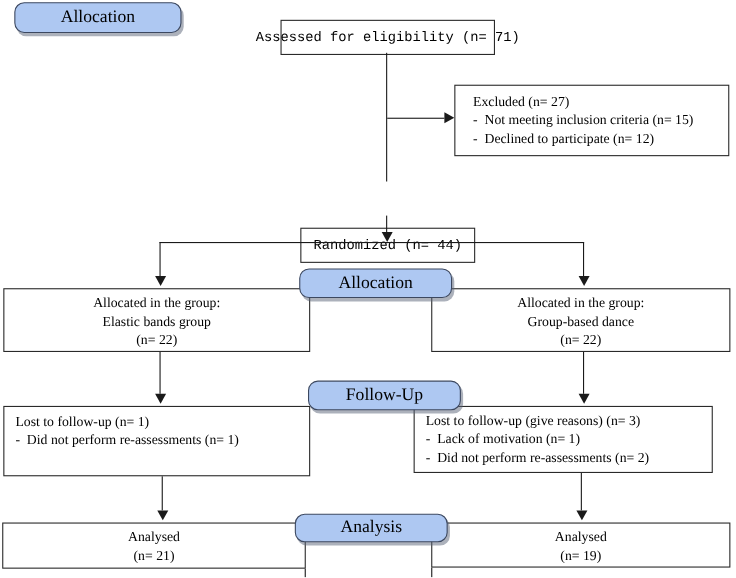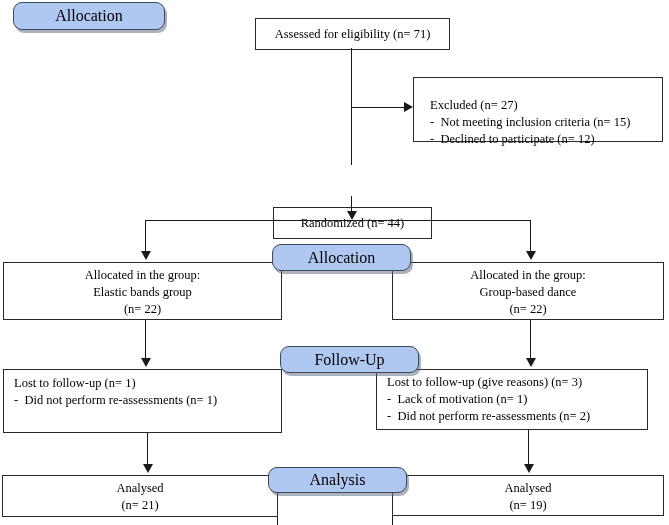--- a/index.html
+++ b/index.html
@@ -15,39 +15,39 @@
     display:flex;align-items:center;justify-content:center;
     font-size:16px;
   }
   
   .fbox{
     position:absolute;background:#ffffff;border:1px solid #2a2a2a;
     font-size:12.5px;line-height:17px;
   }
   .fbox .ln{white-space:pre;}
   .txt-center{text-align:center;}
-  .flex-center{display:flex;align-items:center;justify-content:center;}
+  .flex-center{display:flex;align-items:center;justify-content:center;font-family:Liberation Mono, monospace;}
   
   .vline{position:absolute;width:1px;background:#1a1a1a;}
   .hline{position:absolute;height:1px;background:#1a1a1a;}
   .arrow-down{position:absolute;width:0;height:0;
     border-left:5px solid transparent;border-right:5px solid transparent;
     border-top:9px solid #1a1a1a;}
   .arrow-right{position:absolute;width:0;height:0;
     border-top:5px solid transparent;border-bottom:5px solid transparent;
     border-left:9px solid #1a1a1a;}
 
   
   #stage-enrollment{left:13px;top:2px;width:152px;height:28px;}
   #stage-allocation{left:260px;top:244px;width:139px;height:27px;margin-left:12px;}
   #stage-followup{left:280px;top:346px;width:139px;height:27px;}
   #stage-analysis{left:268px;top:455px;width:139px;height:26px;margin-top:12px;}
 
   #box-assessed{left:255px;top:18px;width:195px;height:32px;}
-  #box-excluded{left:413px;top:77px;width:250px;height:65px;padding:19px 4px 0 16px;}
+  #box-excluded{left:413px;top:77px;width:250px;height:65px;padding:6px 4px 0 16px;}
   #box-randomized{left:273px;top:165px;width:159px;height:32px;margin-top:42px;}
   #box-alloc-left{left:3px;top:262px;width:279px;height:58px;padding-top:4px;}
   #box-alloc-right{left:392px;top:262px;width:272px;height:58px;padding-top:4px;}
   #box-fu-left{left:3px;top:369px;width:279px;height:64px;padding:5px 4px 0 10px;}
   #box-fu-right{left:376px;top:369px;width:272px;height:61px;padding:4px 4px 0 10px;}
   #box-an-left{left:2px;top:475px;width:276px;height:42px;padding-top:4px;}
   #box-an-right{left:392px;top:475px;width:272px;height:41px;padding-top:4px;}
 
   #c-assessed-rand{left:351px;top:48px;height:117px;}
   #c-excluded{left:352px;top:107px;width:52px;}

